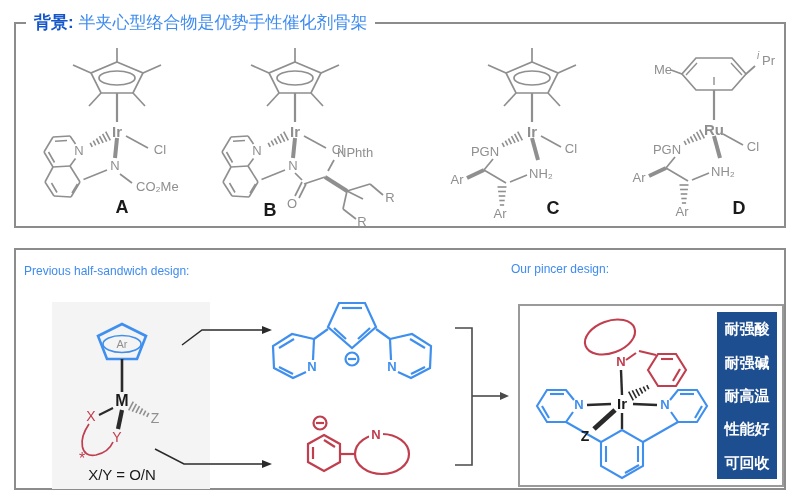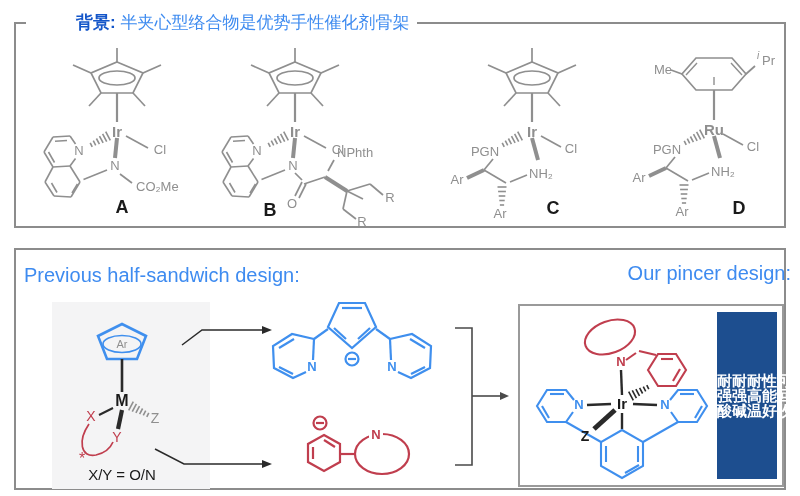--- a/index.html
+++ b/index.html
@@ -1,30 +1,30 @@
 <!DOCTYPE html>
 <html><head>
 <meta charset="utf-8">
 <style>
   html,body{margin:0;padding:0;background:#fff;}
   body{position:relative;width:800px;height:496px;font-family:"Liberation Sans",sans-serif;overflow:hidden;}
   .panel{position:absolute;border:2px solid #8c8c8c;background:#fff;}
   #panel-top{left:14px;top:22px;width:768px;height:202px;}
   #panel-bottom{left:14px;top:248px;width:768px;height:238px;}
   .panel-title{position:absolute;top:-13px;left:10px;background:#fff;padding:0 8px;font-size:17px;white-space:nowrap;}
-  .panel-title .strong{font-weight:bold;color:#1456c9;margin-left:42px;}
+  .panel-title .strong{font-weight:bold;color:#1456c9;}
   .panel-title .light{color:#3e8bf0;margin-top:22px;}
   .abs{position:absolute;}
   svg{position:absolute;overflow:visible;}
   svg text{font-family:"Liberation Sans",sans-serif;}
-  .heading{color:#3e8bf0;font-size:20px;}
+  .heading{color:#3e8bf0;font-size:12px;}
   #gray-box{left:36px;top:52px;width:158px;height:187px;background:#f4f4f5;}
   #pincer-box{left:502px;top:54px;width:262px;height:179px;border:2px solid #9a9a9a;background:#fff;}
   #badge-col{position:absolute;right:5px;top:6px;bottom:6px;width:60px;background:#1d4e8f;
-    display:flex;flex-direction:row;justify-content:space-around;align-items:center;}
+    display:flex;flex-direction:column;justify-content:space-around;align-items:center;}
   #badge-col span{color:#fff;font-weight:bold;font-size:15px;line-height:1;}
   
   .g{stroke:#8f8f8f;}         
   .b{stroke:#3f8fee;}         
   .r{stroke:#c03e4e;}         
   .k{stroke:#2a2a2a;}         
   text.g{stroke:none;fill:#8f8f8f;} text.b{stroke:none;fill:#3f8fee;}
   text.r{stroke:none;fill:#c03e4e;} text.k{stroke:none;fill:#1a1a1a;}
 </style>
 </head>
@@ -179,21 +179,21 @@
     <text class="g" x="97" y="132" font-size="13" text-anchor="start">NH₂</text>
     <text class="g" x="25" y="138" font-size="13" text-anchor="middle">Ar</text>
     <text class="g" x="68" y="172" font-size="13" text-anchor="middle">Ar</text>
     <text class="k" x="125" y="170" font-size="18" font-weight="bold" text-anchor="middle">D</text>
   </svg>
 </div>
 
 <div class="panel" id="panel-bottom">
 
   <div class="abs heading" style="left:8px;top:14px">Previous half-sandwich design:</div>
-  <div class="abs heading" style="left:495px;top:12px;width:280px;text-align:right">Our pincer design:</div>
+  <div class="abs heading" style="left:495px;top:12px;width:280px;text-align:left">Our pincer design:</div>
 
   <div class="abs" id="gray-box">
     <svg style="left:0;top:0" width="158" height="187">
       <g fill="none">
         <polygon class="b" points="46,34 70,22 94,34 85,57 55,57" stroke-width="2.6"></polygon>
         <ellipse class="b" cx="70" cy="42" rx="19" ry="8.5" stroke-width="1.6"></ellipse>
         <line class="k" x1="70" y1="57" x2="70" y2="90" stroke-width="2.6"></line>
         <line class="k" x1="61" y1="106" x2="47" y2="113" stroke-width="2"></line>
         <g class="g">
             <use href="#hashw" transform="translate(79,104) scale(-1,1)"></use>

